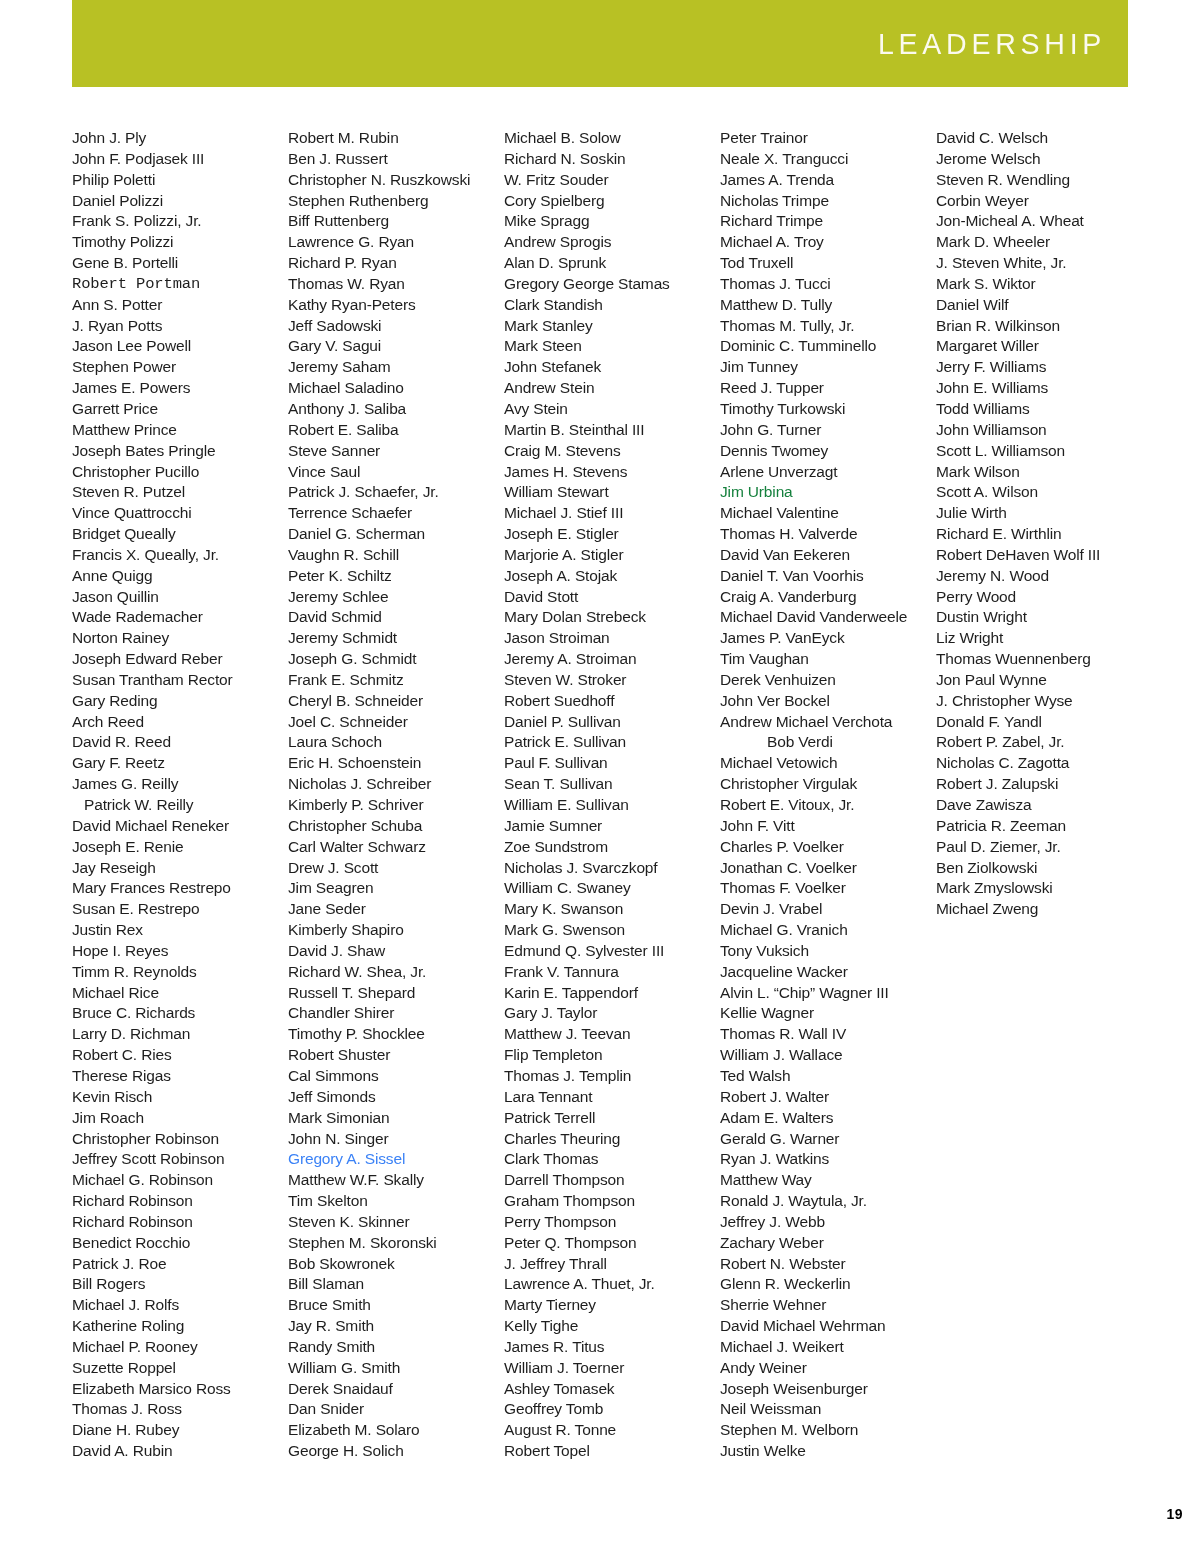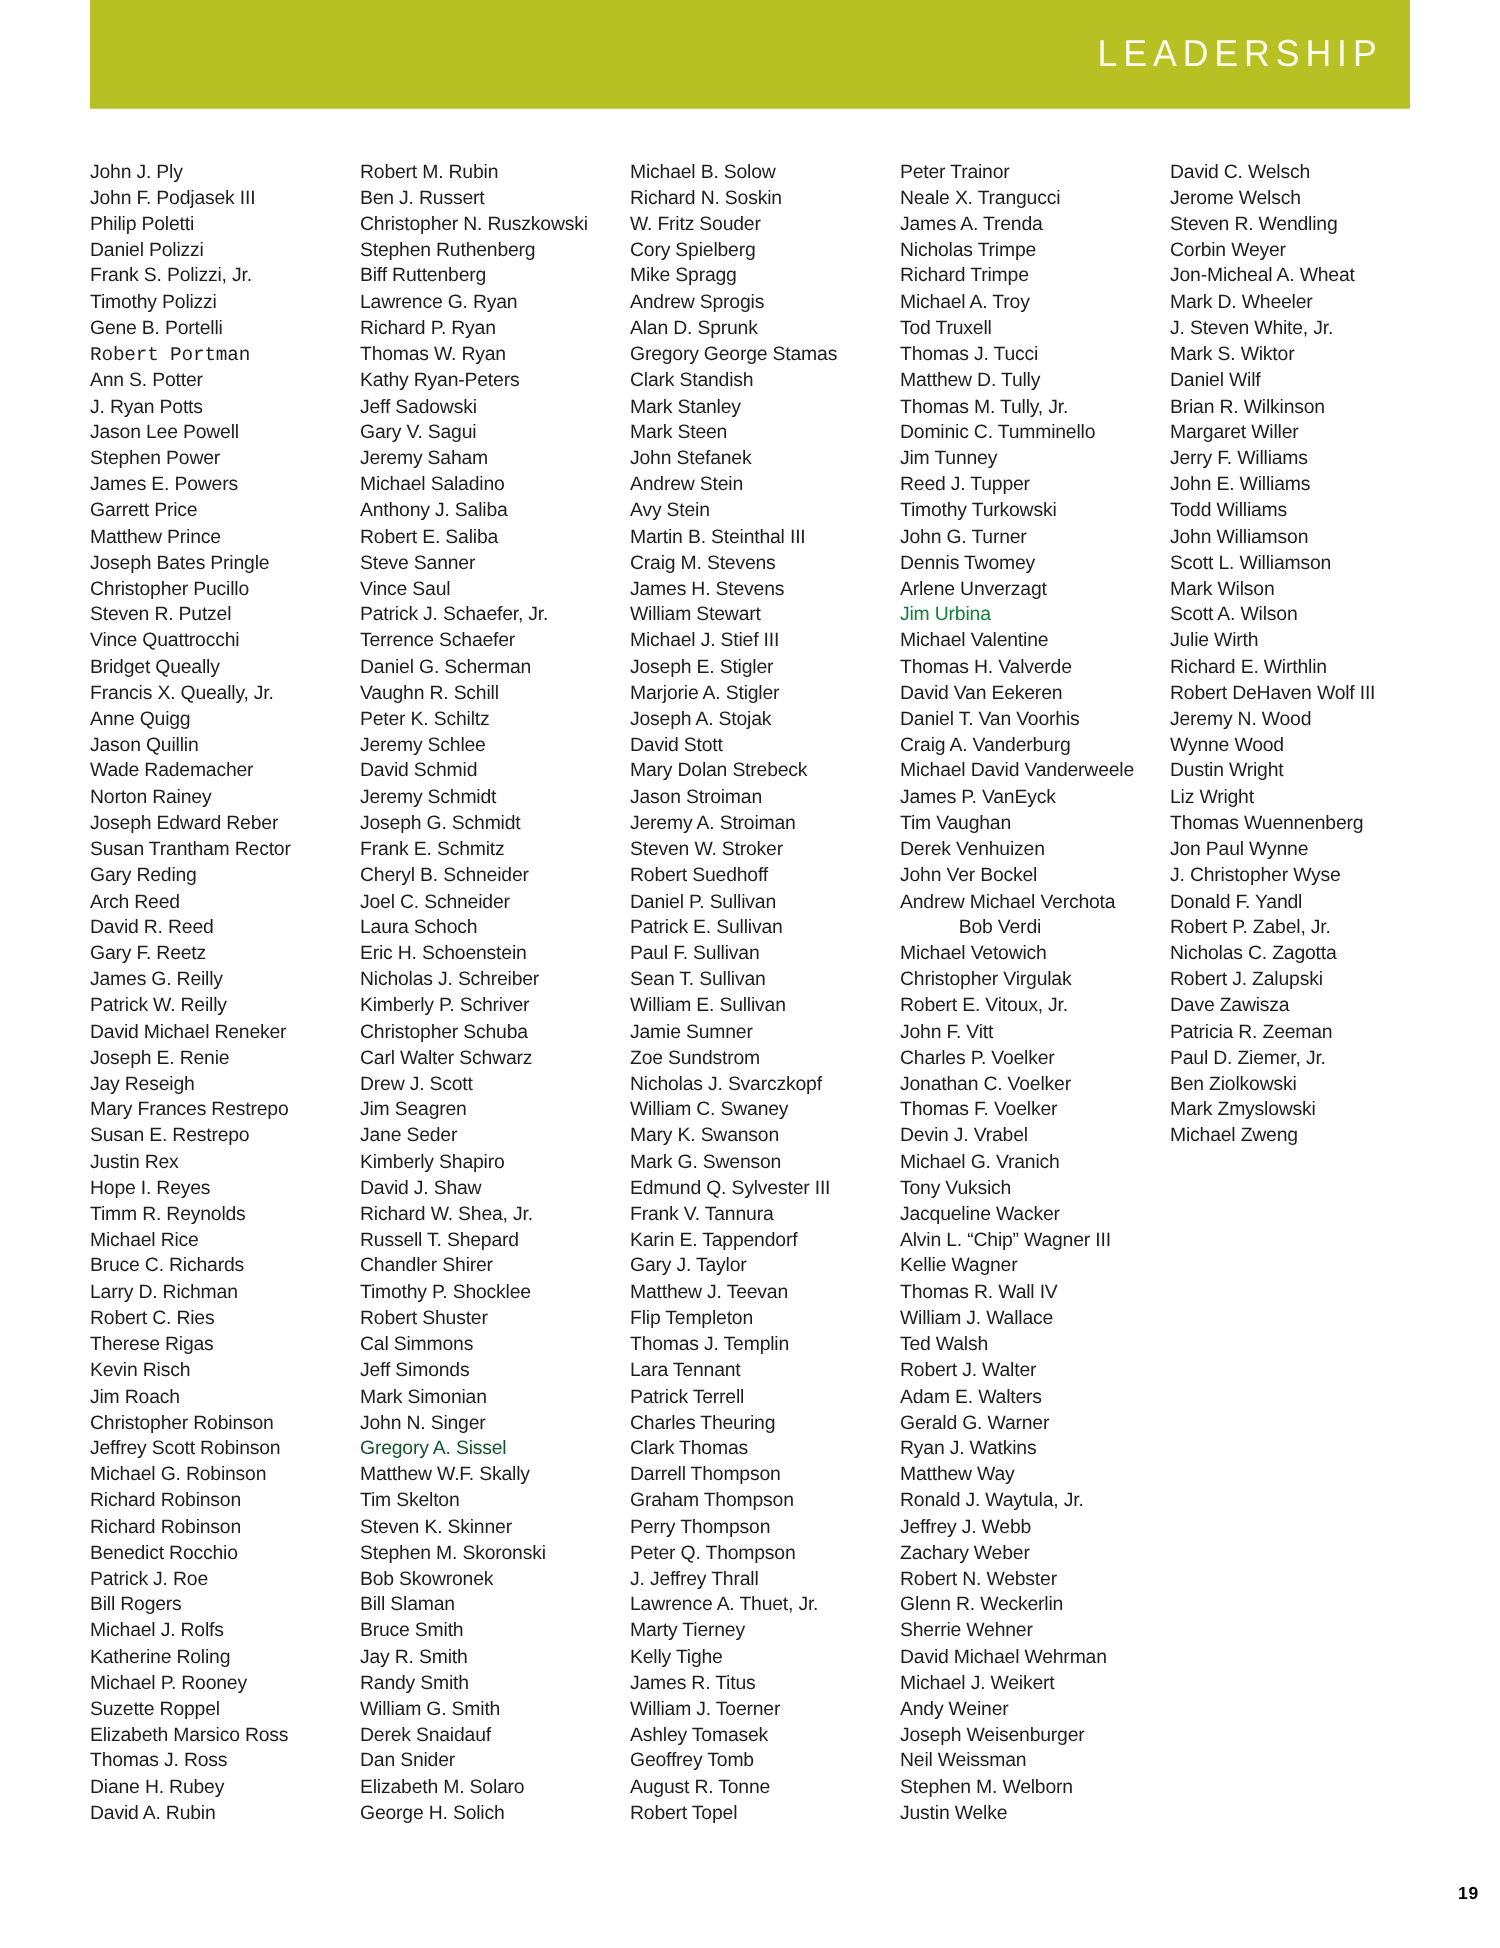--- a/index.html
+++ b/index.html
@@ -168,21 +168,21 @@
         </div>
         <div class="name" style="color: rgb(30, 30, 30);">
           <div class="name-line">David R. Reed</div>
         </div>
         <div class="name" style="color: rgb(30, 30, 30);">
           <div class="name-line">Gary F. Reetz</div>
         </div>
         <div class="name" style="color: rgb(30, 30, 30);">
           <div class="name-line">James G. Reilly</div>
         </div>
-        <div class="name" style="color: rgb(30, 30, 30);">
+        <div class="name" style="color: rgb(30, 30, 30); margin-left: 12px;">
           <div class="name-line">Patrick W. Reilly</div>
         </div>
         <div class="name" style="color: rgb(30, 30, 30);">
           <div class="name-line">David Michael Reneker</div>
         </div>
         <div class="name" style="color: rgb(30, 30, 30);">
           <div class="name-line">Joseph E. Renie</div>
         </div>
         <div class="name" style="color: rgb(30, 30, 30);">
           <div class="name-line">Jay Reseigh</div>
@@ -413,21 +413,21 @@
         </div>
         <div class="name" style="color: rgb(30, 30, 30);">
           <div class="name-line">Jeff Simonds</div>
         </div>
         <div class="name" style="color: rgb(30, 30, 30);">
           <div class="name-line">Mark Simonian</div>
         </div>
         <div class="name" style="color: rgb(30, 30, 30);">
           <div class="name-line">John N. Singer</div>
         </div>
-        <div class="name" style="color: #14532d;">
+        <div class="name" style="color: #3b82f6;">
           <div class="name-line">Gregory A. Sissel</div>
         </div>
         <div class="name" style="color: rgb(30, 30, 30);">
           <div class="name-line">Matthew W.F. Skally</div>
         </div>
         <div class="name" style="color: rgb(30, 30, 30);">
           <div class="name-line">Tim Skelton</div>
         </div>
         <div class="name" style="color: rgb(30, 30, 30);">
           <div class="name-line">Steven K. Skinner</div>
@@ -915,21 +915,21 @@
         <div class="name" style="color: rgb(30, 30, 30);">
           <div class="name-line">Richard E. Wirthlin</div>
         </div>
         <div class="name" style="color: rgb(30, 30, 30);">
           <div class="name-line">Robert DeHaven Wolf III</div>
         </div>
         <div class="name" style="color: rgb(30, 30, 30);">
           <div class="name-line">Jeremy N. Wood</div>
         </div>
         <div class="name" style="color: rgb(30, 30, 30);">
-          <div class="name-line">Wynne Wood</div>
+          <div class="name-line">Perry Wood</div>
         </div>
         <div class="name" style="color: rgb(30, 30, 30);">
           <div class="name-line">Dustin Wright</div>
         </div>
         <div class="name" style="color: rgb(30, 30, 30);">
           <div class="name-line">Liz Wright</div>
         </div>
         <div class="name" style="color: rgb(30, 30, 30);">
           <div class="name-line">Thomas Wuennenberg</div>
         </div>

